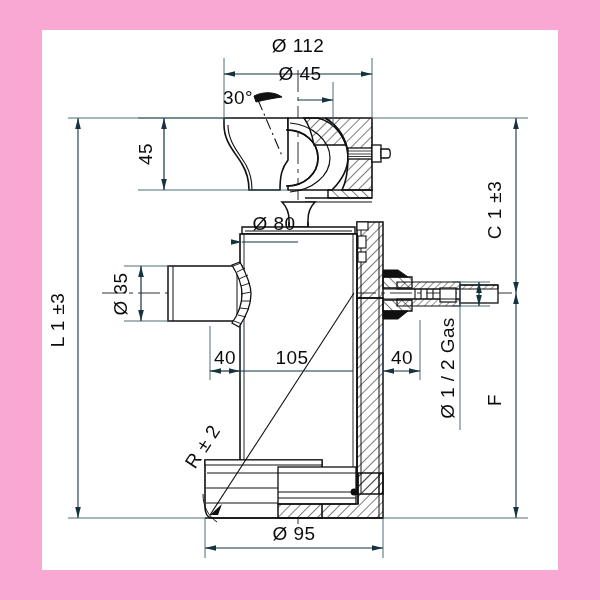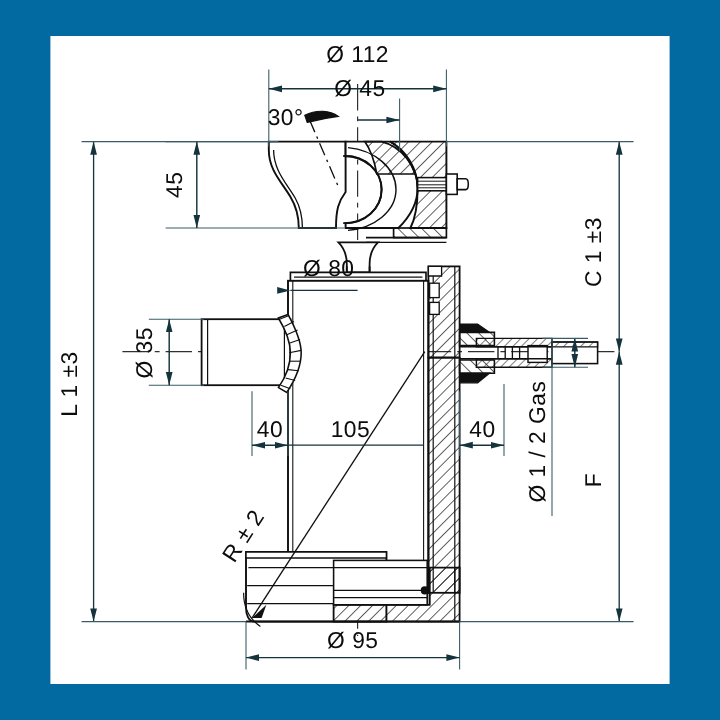--- a/index.html
+++ b/index.html
@@ -8,21 +8,21 @@
     background: #000000;
     width: 600px;
     height: 600px;
     overflow: hidden;
     font-family: "Liberation Sans", sans-serif;
   }
   #root {
     position: relative;
     width: 600px;
     height: 600px;
-    background: #0369a1;
+    background: #f9a8d4;
   }
   #sheet {
     position: absolute;
     left: 42px;
     top: 30px;
     width: 516px;
     height: 540px;
     background: #ffffff;
     overflow: hidden;
   }

